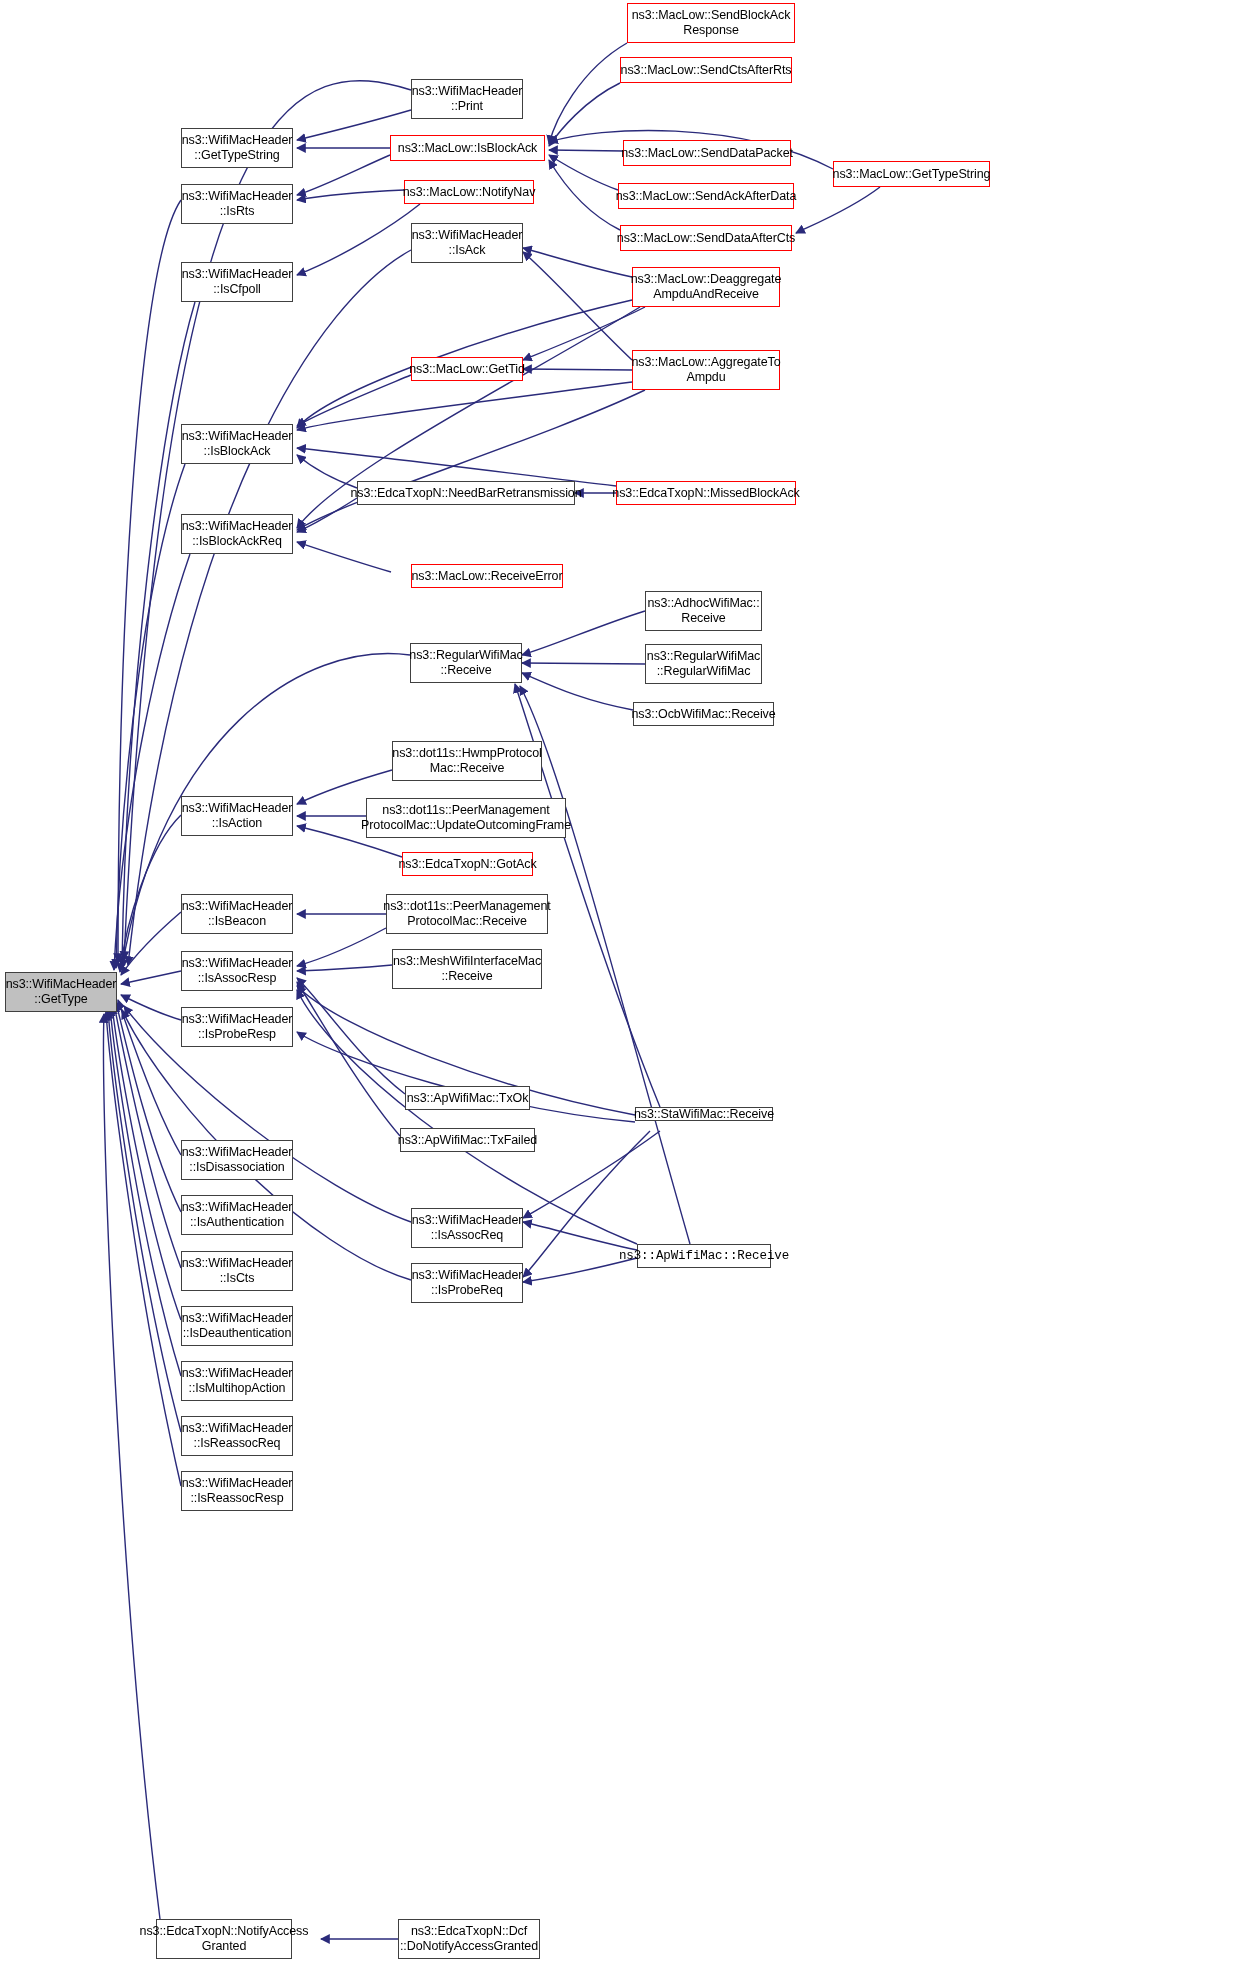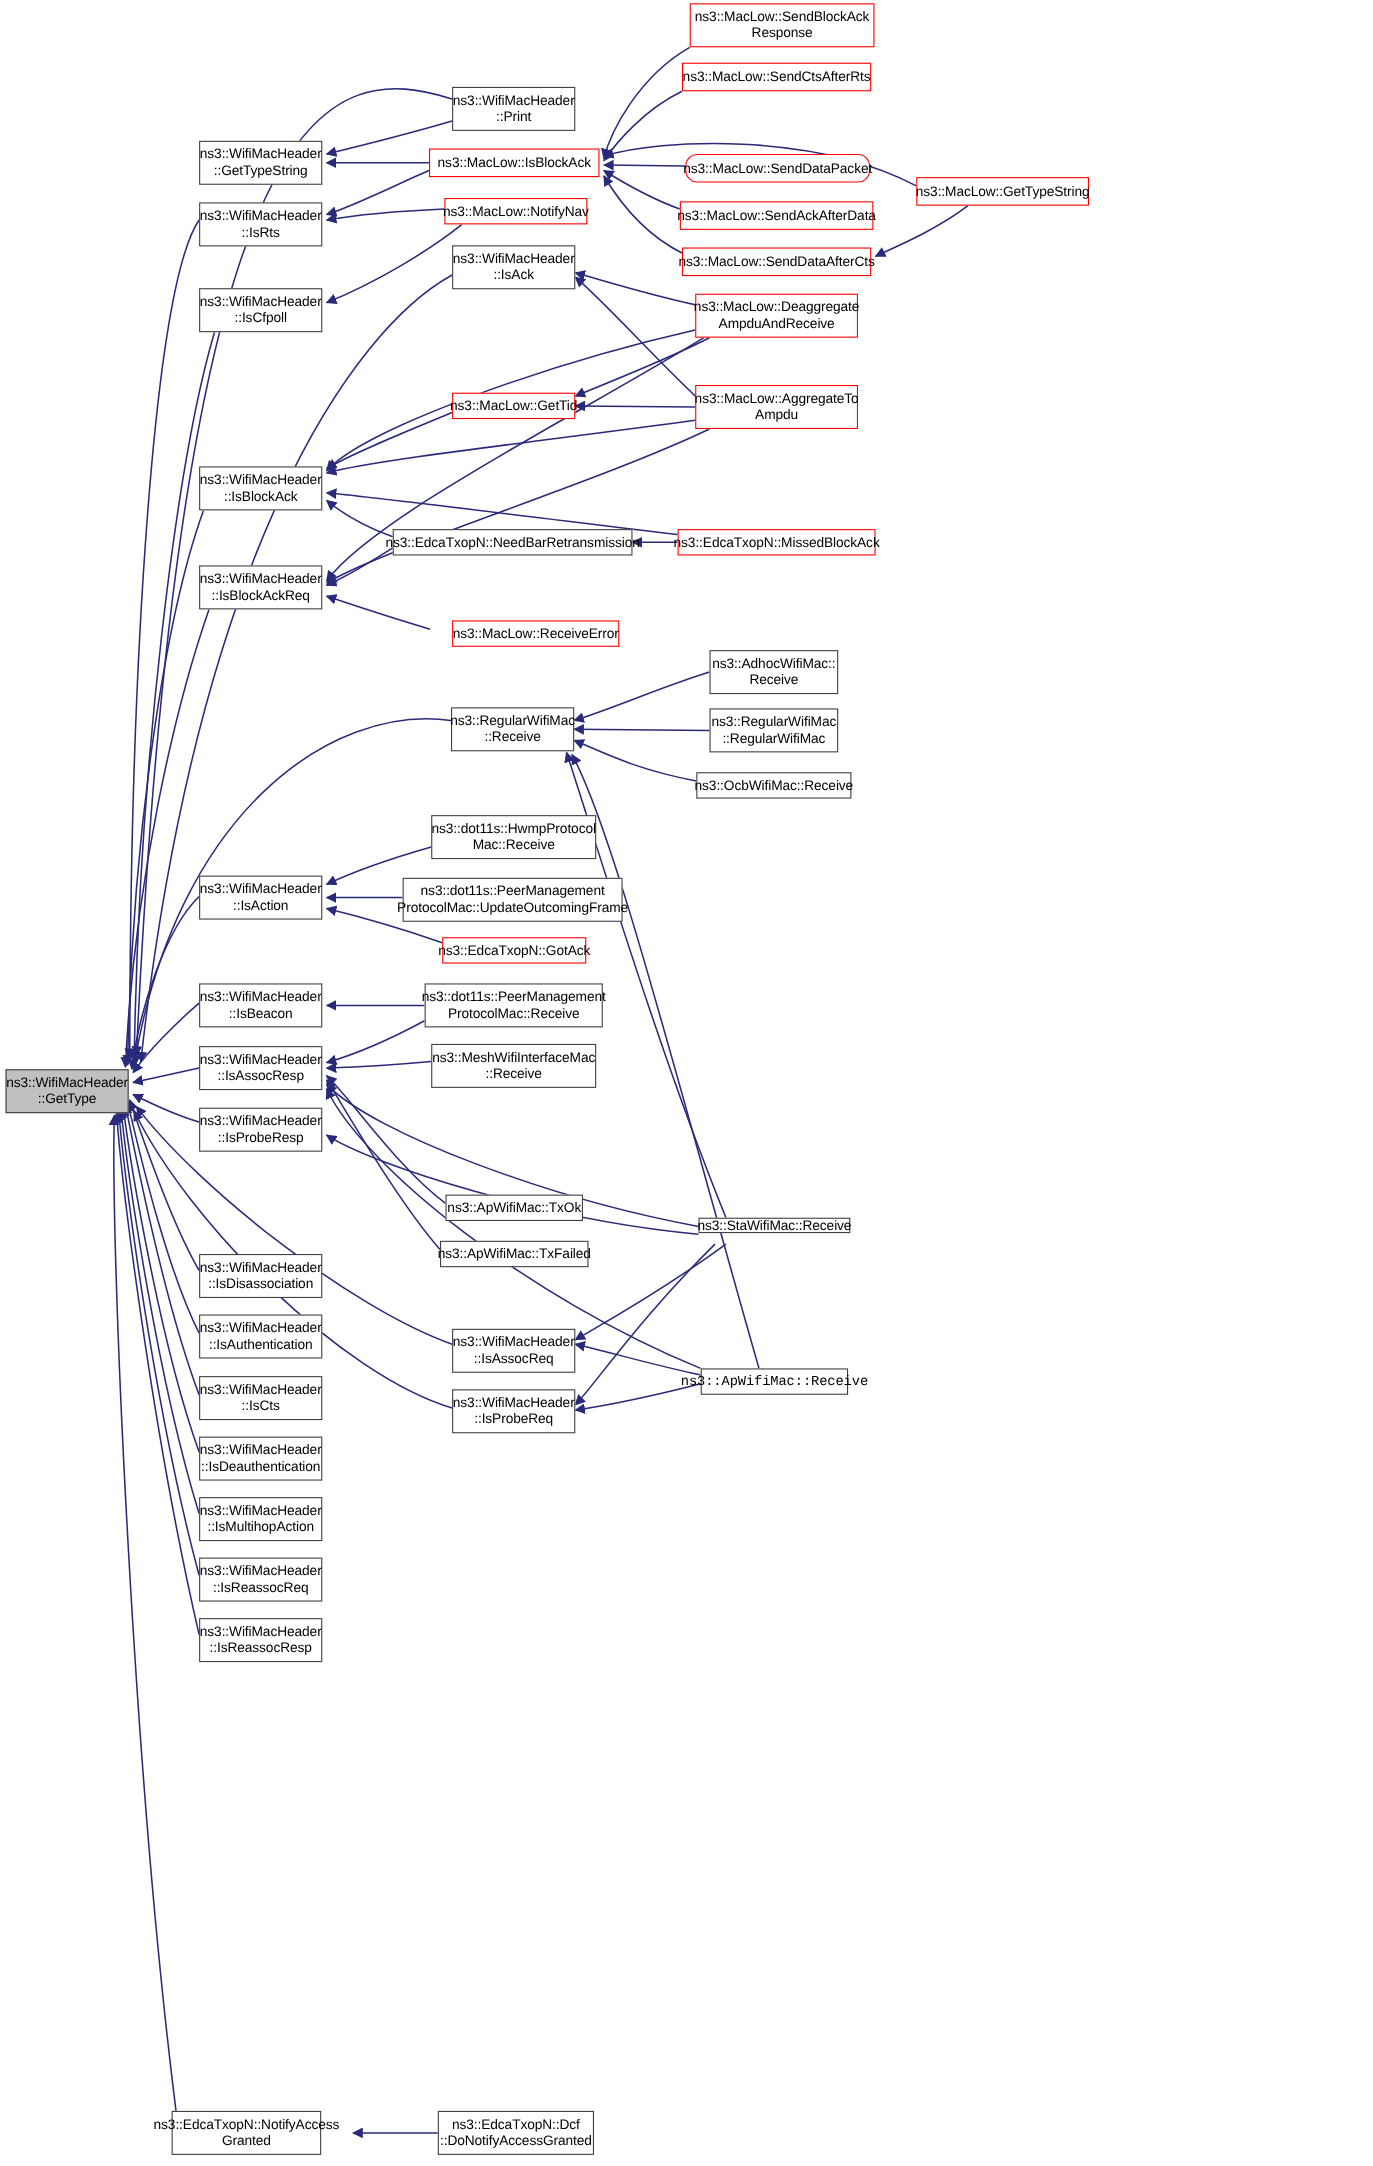--- a/index.html
+++ b/index.html
@@ -134,21 +134,21 @@
       <div class="node current" style="left: 5px; top: 972px; width: 112px; height: 40px;"><span>ns3::WifiMacHeader
 ::GetType</span></div>
       <div class="node" style="left: 411px; top: 79px; width: 112px; height: 40px;"><span>ns3::WifiMacHeader
 ::Print</span></div>
       <div class="node" style="left: 181px; top: 128px; width: 112px; height: 40px;"><span>ns3::WifiMacHeader
 ::GetTypeString</span></div>
       <div class="node red" style="left: 390px; top: 135px; width: 155px; height: 26px;"><span>ns3::MacLow::IsBlockAck</span></div>
       <div class="node red" style="left: 627px; top: 3px; width: 168px; height: 40px;"><span>ns3::MacLow::SendBlockAck
 Response</span></div>
       <div class="node red" style="left: 620px; top: 57px; width: 172px; height: 26px;"><span>ns3::MacLow::SendCtsAfterRts</span></div>
-      <div class="node red" style="left: 623px; top: 140px; width: 168px; height: 26px; border-radius: 11px;"><span>ns3::MacLow::SendDataPacket</span></div>
+      <div class="node red" style="left: 623px; top: 140px; width: 168px; height: 26px;"><span>ns3::MacLow::SendDataPacket</span></div>
       <div class="node red" style="left: 618px; top: 183px; width: 176px; height: 26px;"><span>ns3::MacLow::SendAckAfterData</span></div>
       <div class="node red" style="left: 620px; top: 225px; width: 172px; height: 26px;"><span>ns3::MacLow::SendDataAfterCts</span></div>
       <div class="node red" style="left: 833px; top: 161px; width: 157px; height: 26px;"><span>ns3::MacLow::GetTypeString</span></div>
       <div class="node" style="left: 181px; top: 184px; width: 112px; height: 40px;"><span>ns3::WifiMacHeader
 ::IsRts</span></div>
       <div class="node red" style="left: 404px; top: 180px; width: 130px; height: 24px;"><span>ns3::MacLow::NotifyNav</span></div>
       <div class="node" style="left: 181px; top: 262px; width: 112px; height: 40px;"><span>ns3::WifiMacHeader
 ::IsCfpoll</span></div>
       <div class="node" style="left: 411px; top: 223px; width: 112px; height: 40px;"><span>ns3::WifiMacHeader
 ::IsAck</span></div>

